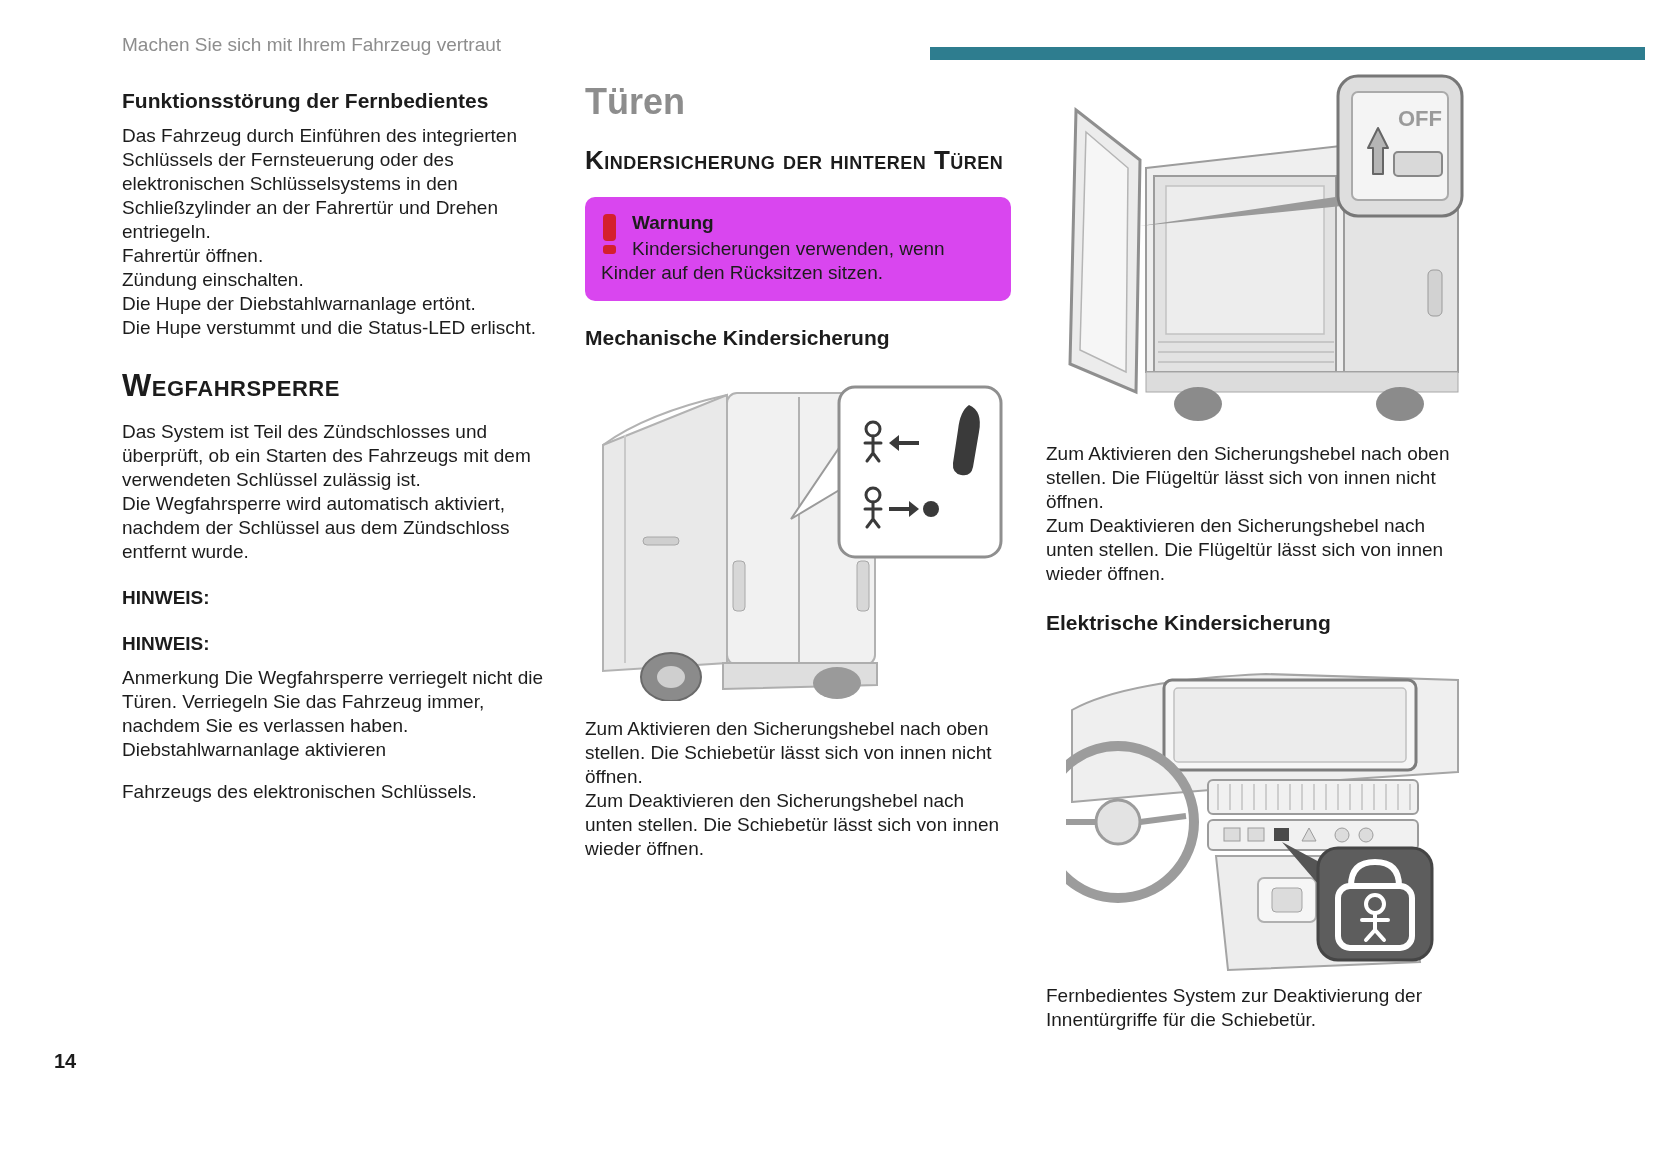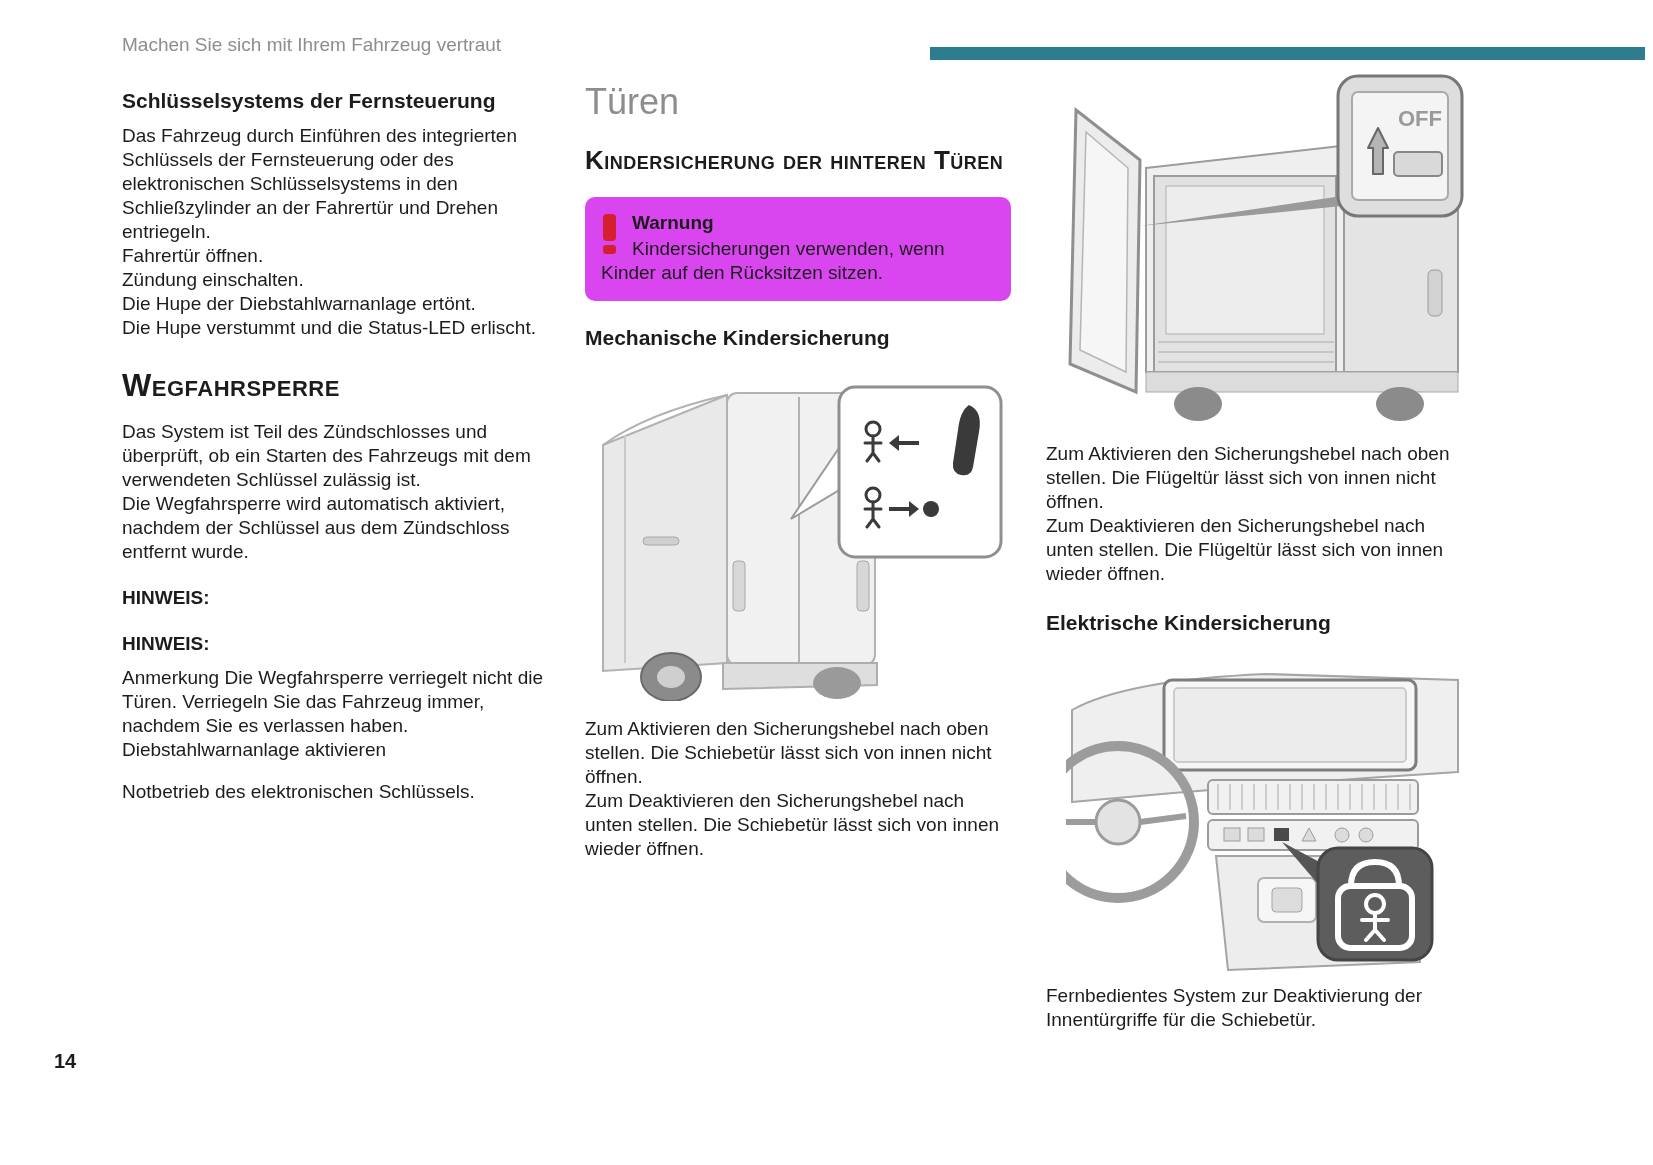--- a/index.html
+++ b/index.html
@@ -59,21 +59,21 @@
   .h-smallcaps-md {
     font-size: 26px;
     font-weight: bold;
     font-variant: small-caps;
     letter-spacing: 0.5px;
     margin: 22px 0 8px 0;
     line-height: 33px;
   }
   .h-title {
     font-size: 36px;
-    font-weight: 400;
+    font-weight: 700;
     color: #8d8d8d;
     margin: 0;
     line-height: 40px;
   }
   .note-label {
     font-size: 19px;
     font-weight: bold;
     margin: 22px 0 10px 0;
   }
   .para { margin: 0 0 0 0; }
@@ -105,21 +105,21 @@
 </style>
 </head>
 <body>
 
 <div class="page">
 
   <div class="running-header">Machen Sie sich mit Ihrem Fahrzeug vertraut</div>
   <div class="accent-bar"></div>
 
   <div class="col col-left">
-    <h3 class="h-sub">Schlüsselsystems der Fernsteuerung</h3>
+    <h3 class="h-sub">Funktionsstörung der Fernbedientes</h3>
     <div class="para">
       <p>Das Fahrzeug durch Einführen des integrierten Schlüssels der Fernsteuerung oder des elektronischen Schlüsselsystems in den Schließzylinder an der Fahrertür und Drehen entriegeln.</p>
       <p>Fahrertür öffnen.</p>
       <p>Zündung einschalten.</p>
       <p>Die Hupe der Diebstahlwarnanlage ertönt.</p>
       <p>Die Hupe verstummt und die Status-LED erlischt.</p>
     </div>
 
     <h2 class="h-smallcaps-lg">Wegfahrsperre</h2>
     <div class="para">
@@ -129,21 +129,21 @@
 
     <div class="note-label">HINWEIS:</div>
 
     <div class="note-label">HINWEIS:</div>
     <div class="para">
       <p>Anmerkung Die Wegfahrsperre verriegelt nicht die Türen. Verriegeln Sie das Fahrzeug immer, nachdem Sie es verlassen haben.</p>
       <p>Diebstahlwarnanlage aktivieren</p>
     </div>
 
     <div class="spacer-md"></div>
-    <p class="para">Notbetrieb des elektronischen Schlüssels.</p>
+    <p class="para">Fahrzeugs des elektronischen Schlüssels.</p>
   </div>
 
   <div class="col col-mid">
     <h1 class="h-title">Türen</h1>
 
     <h2 class="h-smallcaps-md">Kindersicherung der hinteren Türen</h2>
 
     <div class="warning-box">
       <span class="warn-icon">
         <span class="bar"></span>

